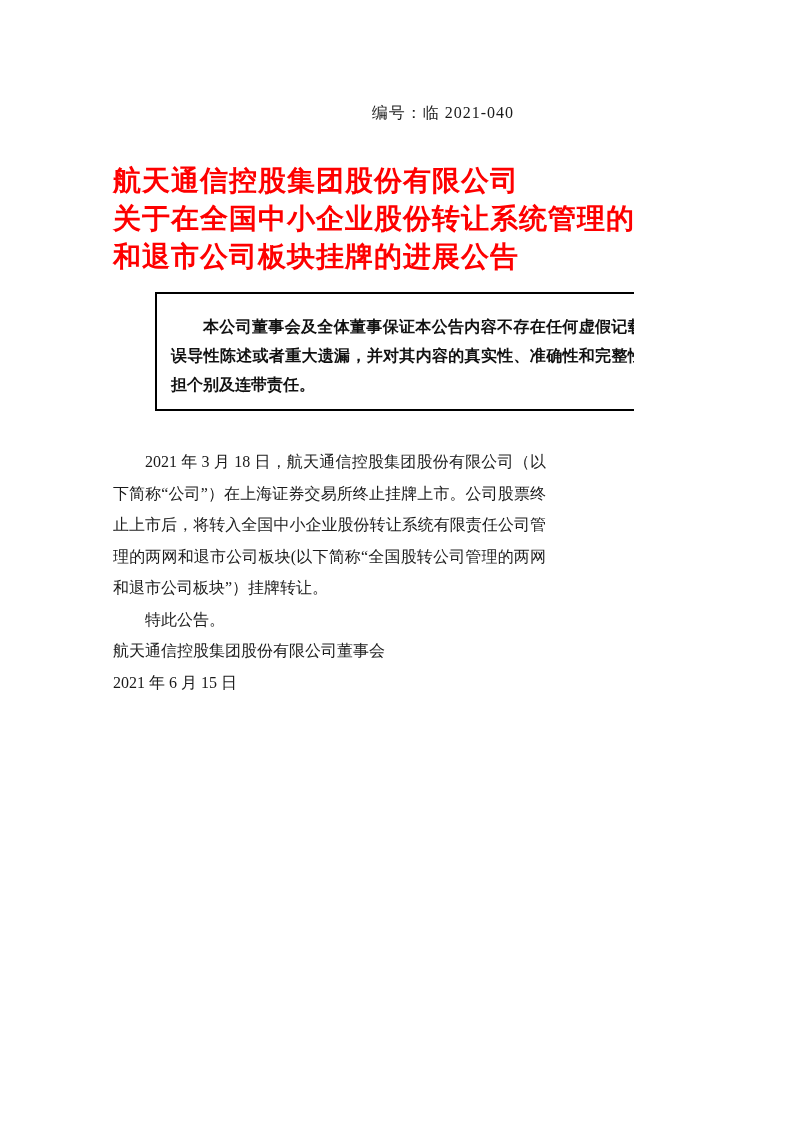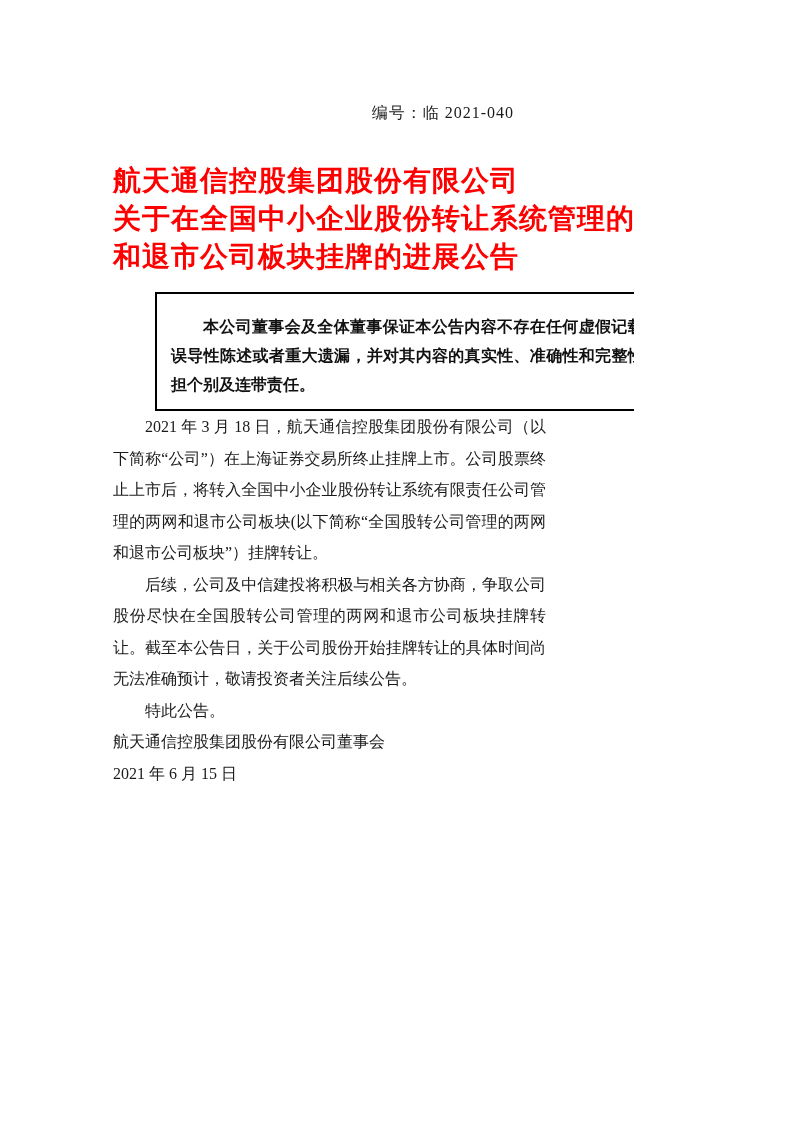--- a/index.html
+++ b/index.html
@@ -46,20 +46,21 @@
     padding: 18px 12px 10px 14px;
     font-family: "Liberation Sans", sans-serif;
     font-weight: bold;
     font-size: 16px;
     line-height: 29px;
     text-align: justify;
     text-indent: 2em;
     color: #111111;
   }
   .body-text {
+    margin-top: 35px;
     font-size: 16px;
     line-height: 31.5px;
   }
   .body-text p {
     margin: 0;
     text-indent: 2em;
     text-align: justify;
   }
   .closing {
     margin: 0;
@@ -89,21 +90,20 @@
   <div class="title-block">
     <div class="title-line">航天通信控股集团股份有限公司</div>
     <div class="title-line">关于在全国中小企业股份转让系统管理的两网</div>
     <div class="title-line">和退市公司板块挂牌的进展公告</div>
   </div>
 
   <div class="disclaimer-box">本公司董事会及全体董事保证本公告内容不存在任何虚假记载、误导性陈述或者重大遗漏，并对其内容的真实性、准确性和完整性承担个别及连带责任。</div>
 
   <div class="body-text">
     <p>2021 年 3 月 18 日，航天通信控股集团股份有限公司（以下简称“公司”）在上海证券交易所终止挂牌上市。公司股票终止上市后，将转入全国中小企业股份转让系统有限责任公司管理的两网和退市公司板块(以下简称“全国股转公司管理的两网和退市公司板块”）挂牌转让。</p>
-    <p>后续，公司及中信建投将积极与相关各方协商，争取公司股份尽快在全国股转公司管理的两网和退市公司板块挂牌转让。截至本公告日，关于公司股份开始挂牌转让的具体时间尚无法准确预计，敬请投资者关注后续公告。</p>
     <p class="closing">特此公告。</p>
   </div>
 
   <div class="signature">航天通信控股集团股份有限公司董事会</div>
 
   <div class="sign-date">2021 年 6 月 15 日</div>
 
 </div>
 
 </body></html>

